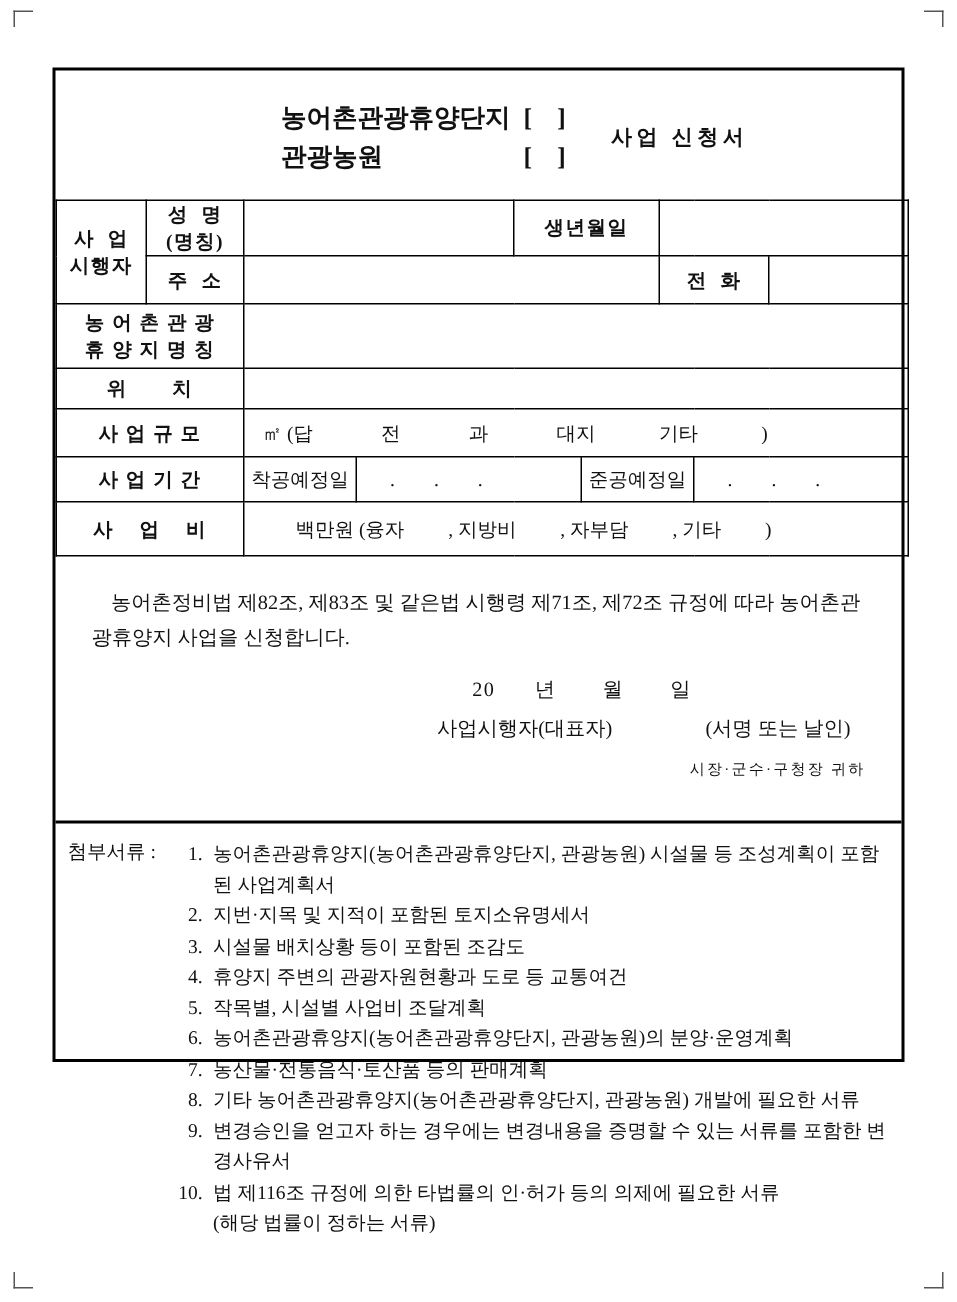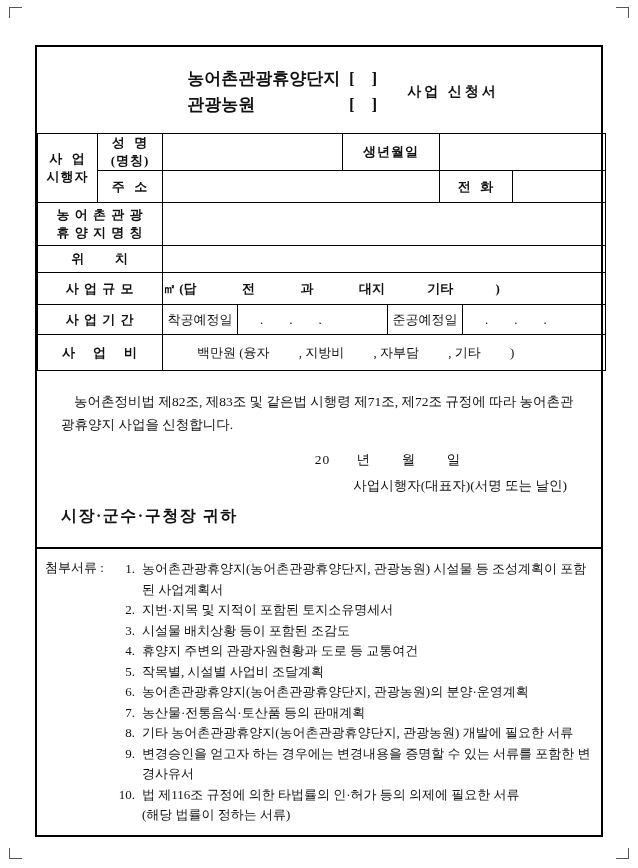--- a/index.html
+++ b/index.html
@@ -14,21 +14,21 @@
 
   
   .corner { position: absolute; width: 13px; height: 11px; }
   .corner.tl { left: 9px;  top: 7px;    border-left: 1px solid #555;  border-top: 1px solid #555; }
   .corner.tr { right: 9px; top: 7px;    border-right: 1px solid #555; border-top: 1px solid #555; }
   .corner.bl { left: 9px;  bottom: 9px; border-left: 1px solid #555;  border-bottom: 1px solid #555; }
   .corner.br { right: 9px; bottom: 9px; border-right: 1px solid #555; border-bottom: 1px solid #555; }
 
   .sheet {
     position: absolute; left: 35px; top: 45px;
-    width: 568px; height: 792px;
+    width: 568px; height: 663px;
     border: 2px solid #000;
     background: #fff;
     display: flex; flex-direction: column;
   }
 
   
   .title-section {
     height: 86px; flex: 0 0 86px;
     display: flex; align-items: center; justify-content: center;
     gap: 30px; padding-left: 48px; padding-top: 4px;
@@ -39,32 +39,32 @@
 
   
   table.form { width: 100%; border-collapse: collapse; table-layout: fixed; flex: 0 0 auto; }
   table.form td {
     border: 1px solid #000;
     font-size: 13px; vertical-align: middle; overflow: hidden;
   }
   td.lbl { font-weight: bold; text-align: center; white-space: pre-wrap; line-height: 1.35; letter-spacing: 1px; }
   td.sub { font-weight: normal; text-align: center; white-space: pre-wrap; }
   td.val { white-space: pre-wrap; padding-left: 9px; font-weight: normal; }
-  td.val.wide { padding-left: 0; font-weight: bold; }
+  td.val.wide { padding-left: 12px; }
   td.val.cost { padding-left: 34px; }
   tr.r1 { height: 37px; } tr.r2 { height: 32px; } tr.r3 { height: 43px; }
   tr.r4 { height: 27px; } tr.r5 { height: 32px; } tr.r6 { height: 30px; }
   tr.r7 { height: 36px; }
 
   
   .declaration { height: 176px; flex: 0 0 176px; padding: 20px 24px 0 24px; font-size: 13.5px; }
   .decl-body { line-height: 1.7; text-indent: 13px; word-break: break-all; }
   .decl-date { margin-top: 14px; text-align: center; padding-left: 138px; white-space: pre-wrap; letter-spacing: 1px; }
-  .decl-sign { margin-top: 8px; display: flex; justify-content: flex-end; padding-right: 10px; }
-  .decl-recipient { margin-top: 11px; font-weight: bold; font-size: 16px; letter-spacing: 1.5px; }
+  .decl-sign { margin-top: 8px; display: flex; justify-content: flex-end; gap: 62px; padding-right: 10px; }
+  .decl-recipient { margin-top: 11px; font-weight: normal; font-size: 10px; letter-spacing: 1.5px; text-align: right; }
 
   
   .attachments {
     flex: 1 1 auto; position: relative;
     border-top: 2px solid #000;
     padding: 10px 10px 0 77px;
     font-size: 13px;
   }
   .att-label { position: absolute; left: 8px; top: 10px; white-space: nowrap; }
   .att-item { display: flex; line-height: 1.58; }

